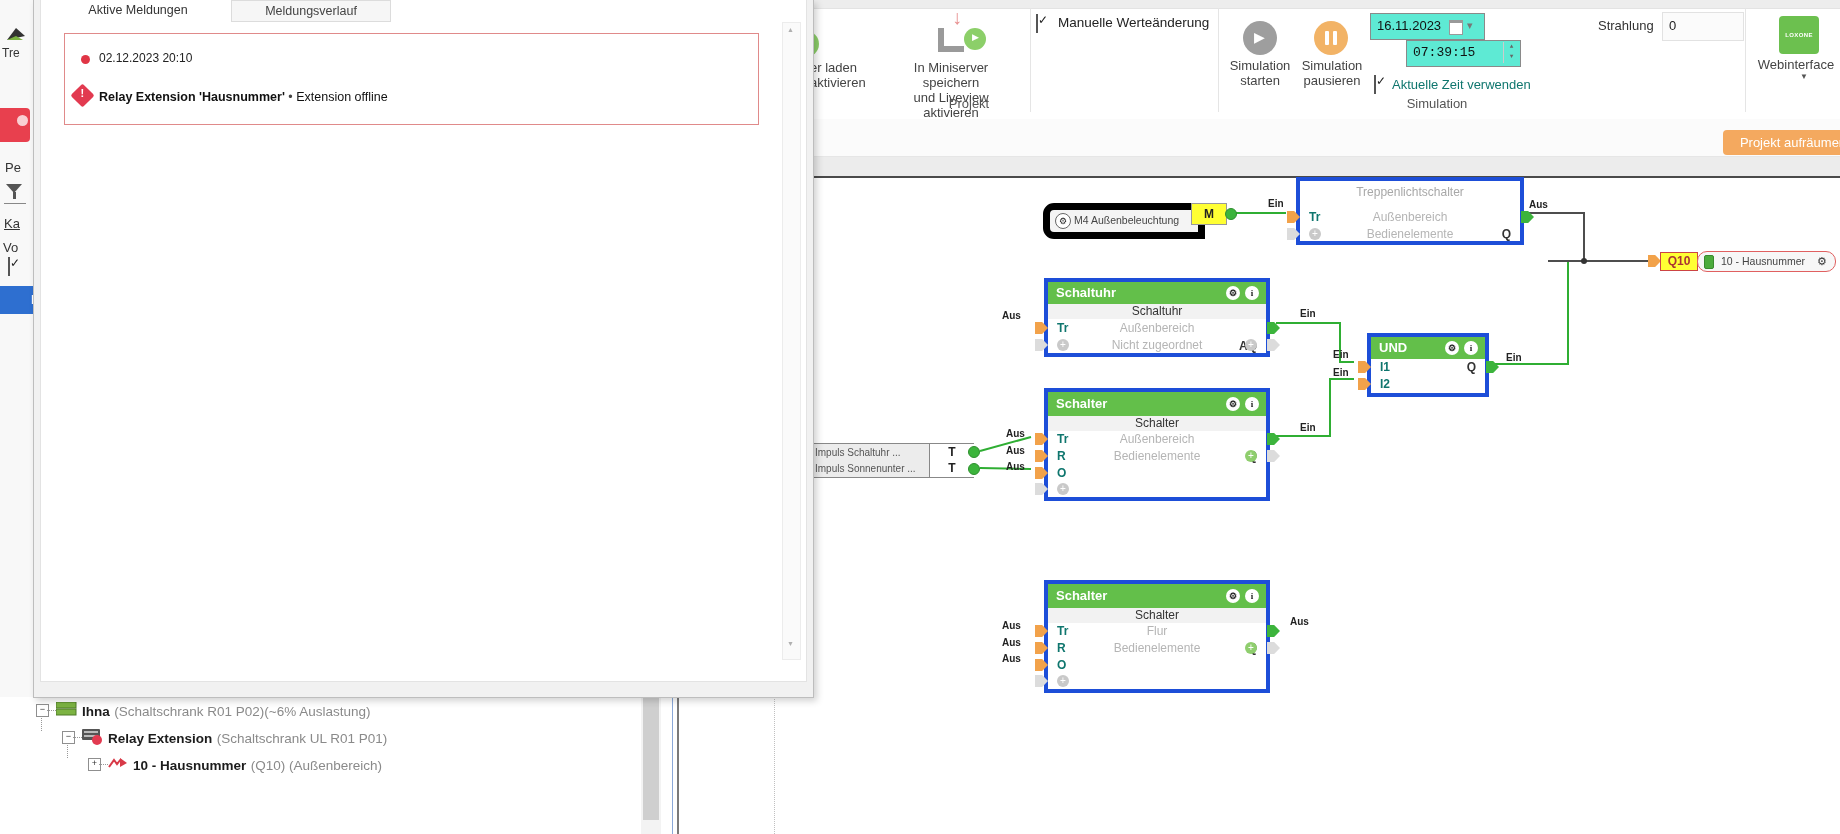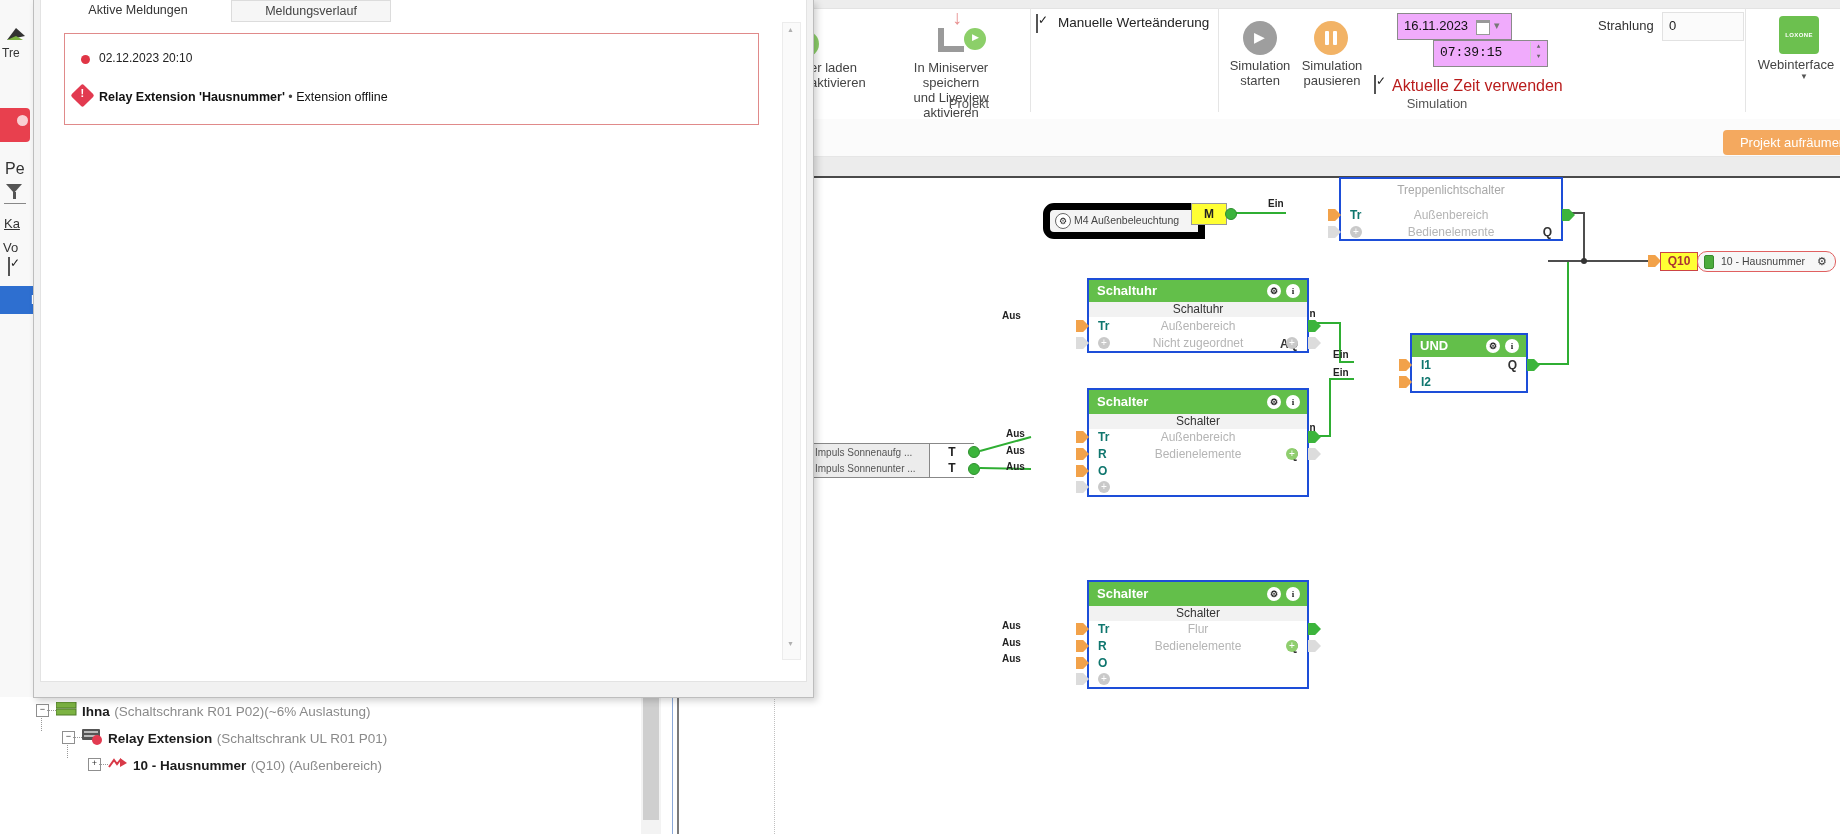--- a/index.html
+++ b/index.html
@@ -12,34 +12,34 @@
   .vsep{width:1px;height:104px;top:8px;background:#e5e5e5;}
   .grouplbl{font-size:13px;color:#555;text-align:center;}
   .btnlbl{font-size:13px;color:#444;text-align:center;line-height:15px;}
   .circle-btn{border-radius:50%;width:34px;height:34px;}
   .play-gray{background:#9e9e9e;}
   .play-gray::before{content:"▶";color:#fff;font-size:14px;position:absolute;left:11px;top:8px;}
   .pause-orange{background:#f2b366;}
   .pbar{position:absolute;top:10px;width:4px;height:14px;background:#fff;border-radius:1px;}
   .cb{width:14px;height:14px;background:#fff;border:1px solid #555;position:relative;}
   .cb::before{content:"✓";position:absolute;left:1px;top:-2px;font-size:12px;color:#222;}
-  .field{background:#f0abfc;border:1px solid #8a8a8a;font-size:13px;color:#111;margin-left:27px;}
+  .field{background:#5eead4;border:1px solid #8a8a8a;font-size:13px;color:#111;}
   .field .val{position:absolute;left:6px;top:4px;}
   .cal{width:12px;height:11px;border:1px solid #999;background:#fff;border-top:3px solid #999;}
   .dd::before{content:"▾";color:#777;font-size:11px;}
   .spin{width:15px;height:21px;border-left:1px solid #ccc;}
   .spin i{display:block;font-style:normal;font-size:6px;color:#666;text-align:center;line-height:10px;}
   .loxtile{width:40px;height:38px;background:#6cc04f;border-radius:4px;color:#fff;font-weight:bold;font-size:6px;text-align:center;line-height:38px;letter-spacing:.4px;}
   .orange-btn{background:#f4a95f;border-radius:4px;color:#fff;font-size:13px;text-align:center;line-height:25px;}
   
   .toolrow{left:0;top:119px;width:1840px;height:37px;background:#fbfbfb;border-bottom:1px solid #e6e6e6;}
   .grayband{left:0;top:157px;width:1840px;height:19px;background:#ececec;}
   .darkline{left:678px;top:176px;width:1162px;height:2px;background:#4a4a4a;}
   
-  .fb{position:absolute;background:#fff;border:2px solid #1d4ed8;margin-left:43px;}
+  .fb{position:absolute;background:#fff;border:4px solid #1d4ed8;}
   .fb-hdr{position:relative;height:22px;background:#63bf4a;color:#fff;font-weight:bold;font-size:13px;line-height:22px;padding-left:8px;}
   .hico{position:absolute;top:4px;width:14px;height:14px;border-radius:50%;background:#fff;color:#222;font-size:9px;line-height:14px;text-align:center;font-weight:bold;}
   .gear::before{content:"⚙";}
   .info::before{content:"i";font-family:"Liberation Serif",serif;}
   .fb-sub{height:15px;background:#f2f2f2;text-align:center;font-size:12px;color:#333;line-height:15px;}
   .fb-row{position:relative;height:17px;line-height:17px;font-size:12px;}
   .pl{position:absolute;left:9px;font-weight:bold;color:#0f766e;}
   .pr{position:absolute;right:9px;font-weight:bold;color:#333;}
   .pc{display:block;text-align:center;color:#b5b5b5;}
   .arr{width:13px;height:12px;clip-path:polygon(0 0,55% 0,100% 50%,55% 100%,0 100%);}
@@ -124,21 +124,21 @@
     <span class="abs dd" style="left:96px;top:3px;"></span>
   </div>
   <div class="abs field" style="left:1406px;top:40px;width:113px;height:25px;font-family:Liberation Mono, monospace;">
     <span class="val">07:39:15</span>
     <span class="abs spin" style="left:96px;top:1px;">
         <i>▲</i>
         <i>▼</i>
       </span>
   </div>
   <span class="abs cb" style="left:1372px;top:76px;"></span>
-  <span class="abs" style="left:1392px;top:77px;font-size:16px;color:#b91c1c;text-align:center;">Aktuelle Zeit verwenden</span>
+  <span class="abs" style="left:1392px;top:77px;font-size:13px;color:#0f766e;text-align:center;">Aktuelle Zeit verwenden</span>
   <div class="abs grouplbl" style="left:1377px;top:96px;width:120px;">Simulation</div>
 
   
   <span class="abs" style="left:1598px;top:18px;font-size:13px;color:#333;">Strahlung</span>
   <div class="abs" style="left:1662px;top:12px;width:80px;height:27px;background:#fbfbfb;border:1px solid #e2e2e2;">
     <span class="abs" style="left:6px;top:5px;font-size:13px;color:#222;">0</span>
   </div>
 
   <div class="abs vsep" style="left:1745px;"></div>
 
@@ -286,21 +286,21 @@
       <span class="pl">O</span>
     </div>
     <div class="fb-row" style="height:16px;line-height:16px;">
       <span class="cin arr c-gy"></span>
       <span class="plusc" style="left:9px;"></span>
     </div>
   </div>
 
   
   <div class="abs" style="left:806px;top:443px;width:166px;height:17px;border:1px solid #888;background:#ececec;">
-    <span class="abs" style="left:8px;top:3px;font-size:10px;color:#555;">Impuls  Sonnenaufg ...</span>
+    <span class="abs" style="left:8px;top:3px;font-size:10px;color:#555;">Impuls  Schaltuhr ...</span>
     <span class="abs" style="left:122px;top:0;width:44px;height:17px;background:#fff;border-left:1px solid #888;text-align:center;font-weight:bold;font-size:12px;line-height:17px;color:#222;">T</span>
   </div>
   <div class="abs" style="left:806px;top:460px;width:166px;height:17px;border:1px solid #888;border-top:none;background:#ececec;">
     <span class="abs" style="left:8px;top:3px;font-size:10px;color:#555;">Impuls  Sonnenunter ...</span>
     <span class="abs" style="left:122px;top:0;width:44px;height:17px;background:#fff;border-left:1px solid #888;text-align:center;font-weight:bold;font-size:12px;line-height:17px;color:#222;">T</span>
   </div>
   <span class="abs dot" style="left:968px;top:446px;"></span>
   <span class="abs dot" style="left:968px;top:463px;"></span>
 
   
@@ -386,21 +386,21 @@
   
   <div class="abs" style="left:0;top:0;width:33px;height:697px;background:#f8f8f8;"></div>
   <svg class="abs" style="left:5px;top:25px;" width="22" height="18">
     <path d="M2 15 L11 3 L20 11 Z" fill="#333"></path>
     <path d="M2 15 L11 11 L18 15 Z" fill="#7cb342"></path>
   </svg>
   <span class="abs" style="left:2px;top:46px;font-size:12px;color:#333;">Tre</span>
   <div class="abs" style="left:0;top:108px;width:30px;height:34px;background:#e8404e;border-radius:0 4px 4px 0;">
     <span class="abs" style="left:17px;top:7px;width:11px;height:11px;border-radius:50%;background:rgba(255,255,255,.75);"></span>
   </div>
-  <span class="abs" style="left:5px;top:160px;font-size:16px;color:#333;">Pe</span>
+  <span class="abs" style="left:5px;top:160px;font-size:13px;color:#333;">Pe</span>
   <span class="abs" style="left:6px;top:184px;width:0;height:0;border-left:8px solid transparent;border-right:8px solid transparent;border-top:9px solid #555;"></span>
   <span class="abs" style="left:13px;top:192px;width:3px;height:7px;background:#555;"></span>
   <span class="abs" style="left:4px;top:203px;width:22px;height:1px;background:#888;"></span>
   <span class="abs" style="left:4px;top:216px;font-size:13px;color:#333;text-decoration:underline;">Ka</span>
   <span class="abs" style="left:3px;top:240px;font-size:13px;color:#333;">Vo</span>
   <span class="abs cb" style="left:4px;top:258px;"></span>
   <div class="abs" style="left:0;top:286px;width:42px;height:28px;background:#2e6fd0;color:#fff;font-weight:bold;font-size:13px;text-align:right;line-height:28px;padding-right:3px;box-sizing:border-box;">F</div>
 
   
   <div class="abs panel">

